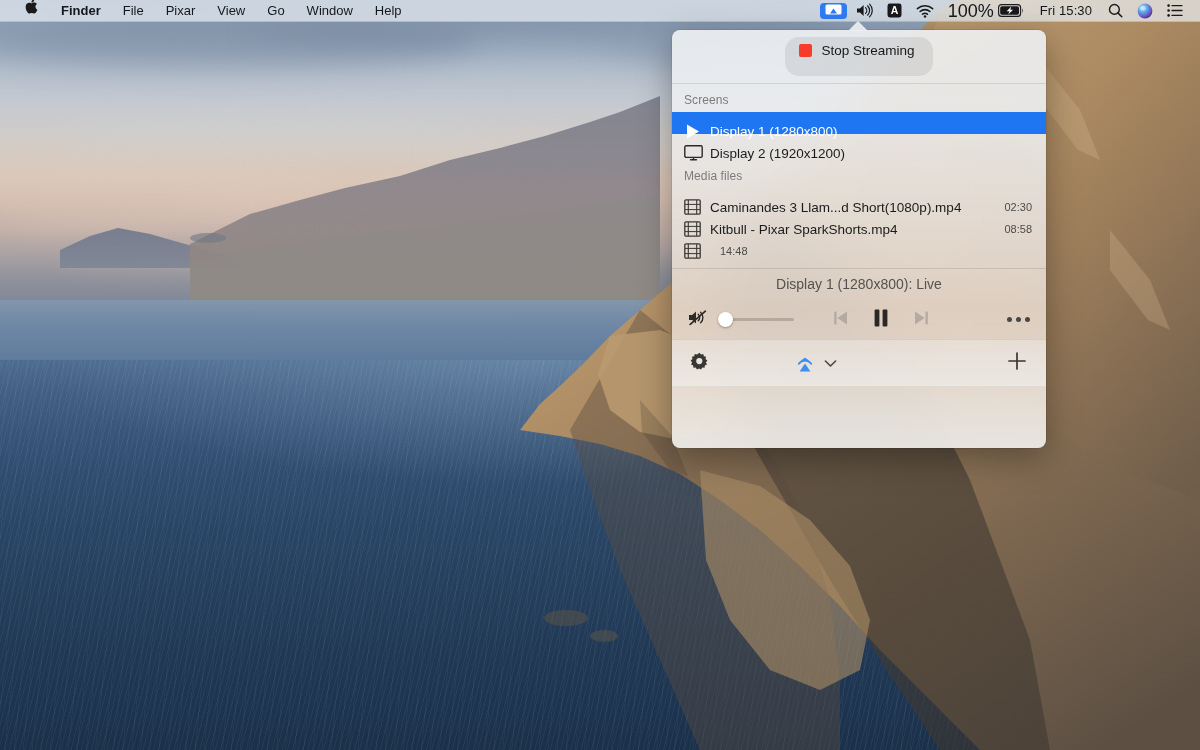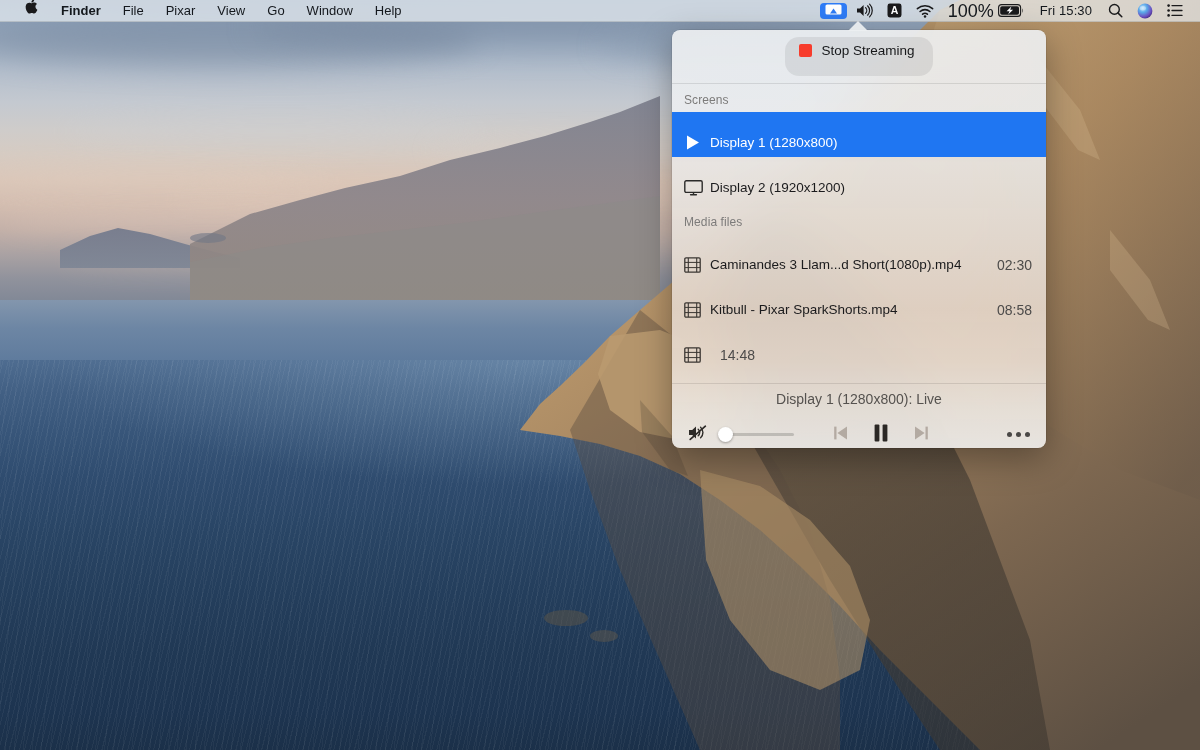--- a/index.html
+++ b/index.html
@@ -118,26 +118,26 @@
   }
   .stop-square { width:13px; height:13px; border-radius:2px; background:#f73c2c; flex:0 0 auto; }
 
   
   .sec-label {
     padding:9px 0 5px 12px; font-size:12px; color:#7c7b7a; letter-spacing:.1px;
   }
 
   
   .row {
-    display:flex; align-items:center; height:45px;
+    display:flex; align-items:center; height:22px;
     padding:16px 14px 0 12px; cursor:default;
   }
   .row .ico { width:26px; flex:0 0 26px; display:flex; align-items:center; }
   .row .label { flex:1 1 auto; font-size:13.5px; color:#1b1b1d; white-space:nowrap; overflow:hidden; }
-  .row .dur { font-size:14px; color:#4c4b4a; margin-left:10px; }
+  .row .dur { font-size:11px; color:#4c4b4a; margin-left:10px; }
   .row.selected { background:#1f76f2; }
   .row.selected .label { color:#fff; }
 
   
   .player {
     border-top:.5px solid rgba(0,0,0,.10);
     padding-top:7px;
   }
   .player-status {
     text-align:center; font-size:14px; color:#55524f; padding-bottom:7px;

